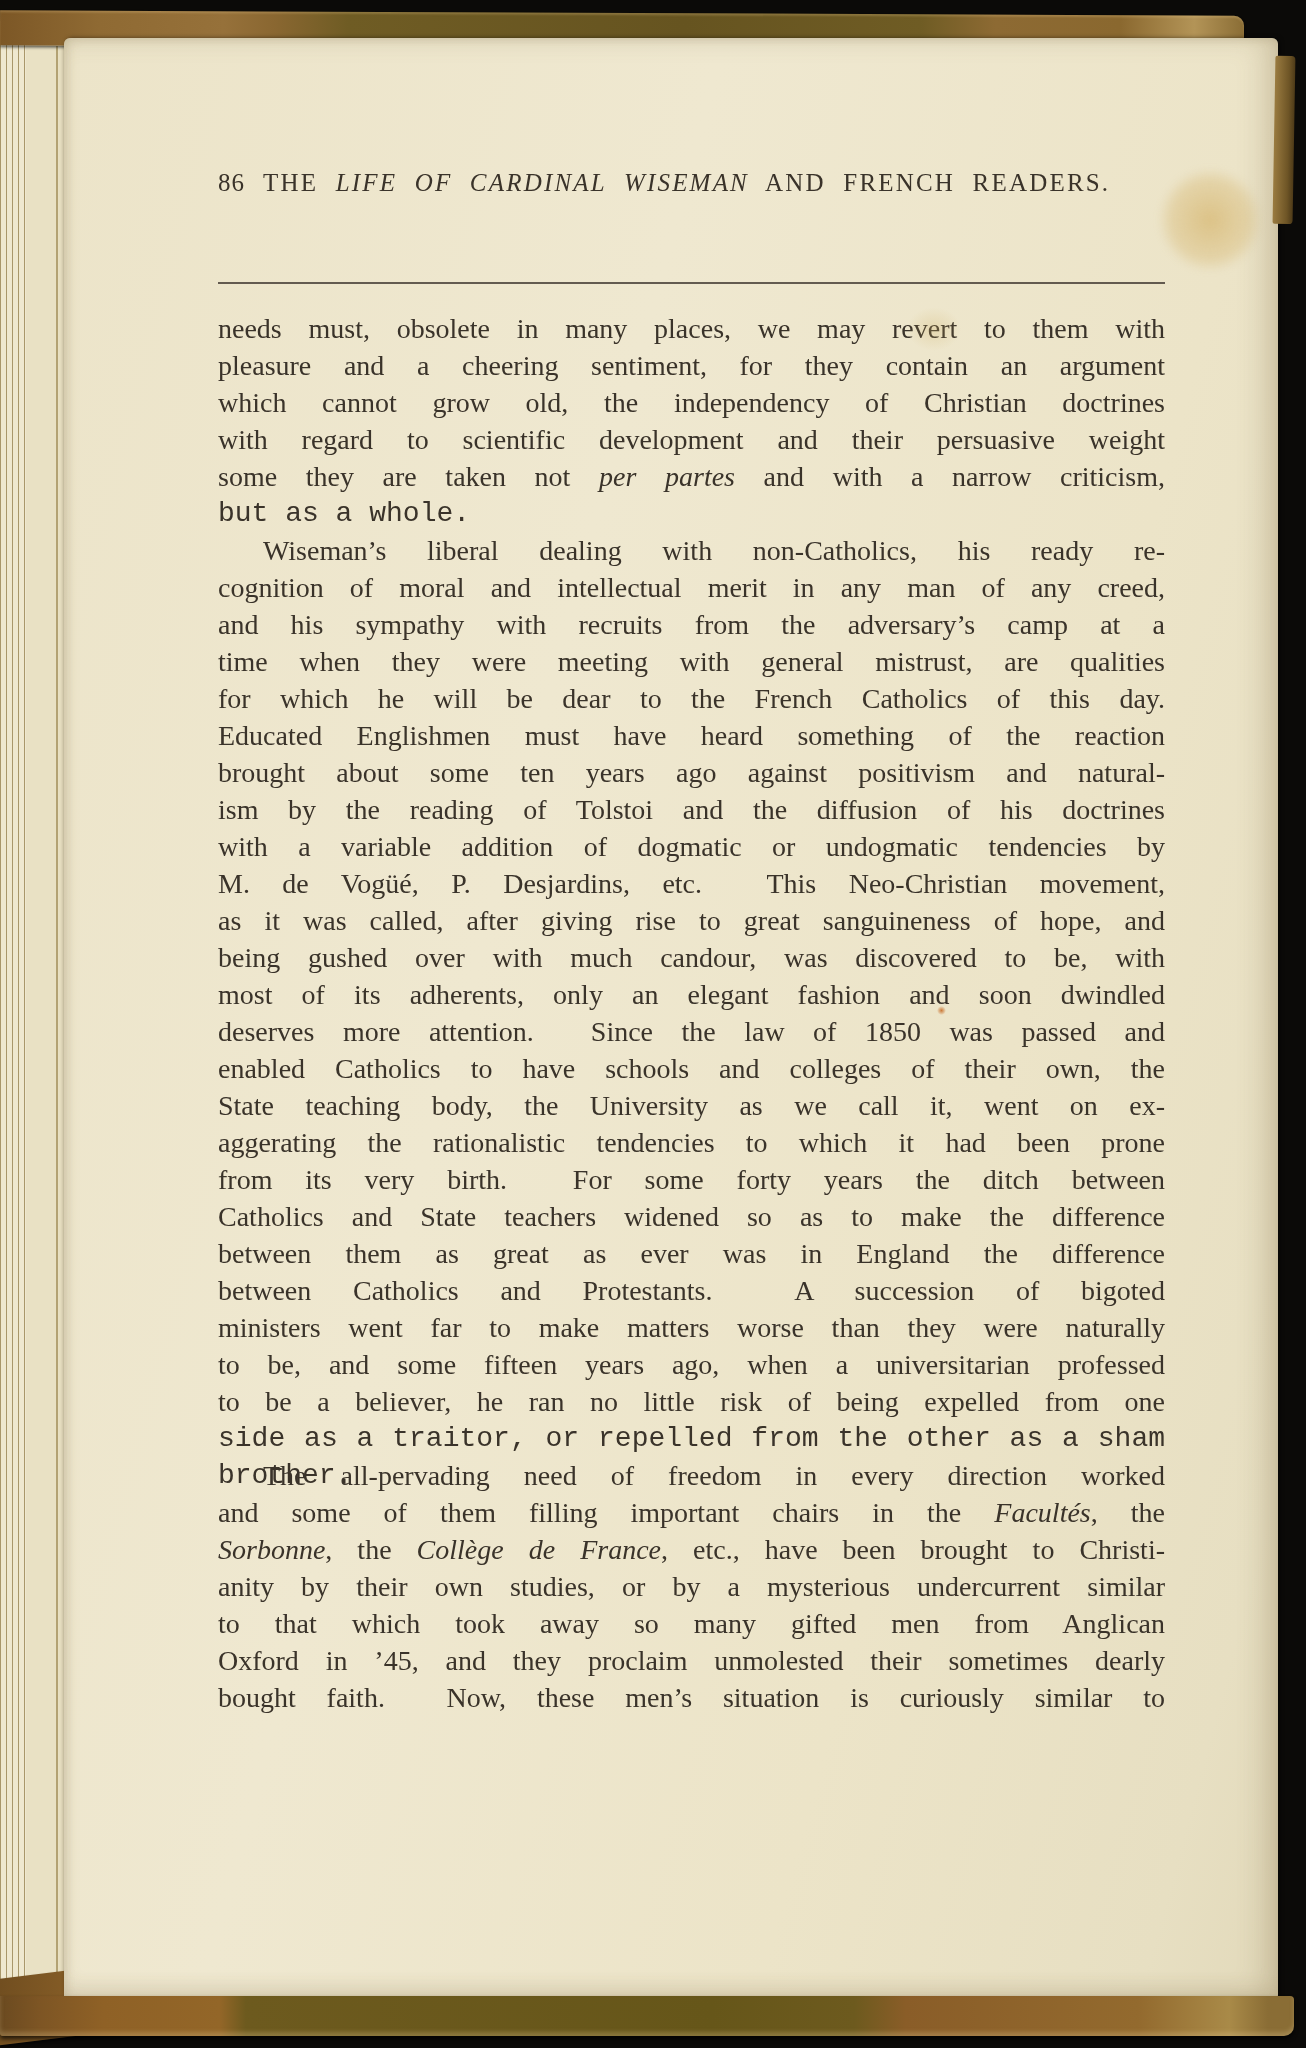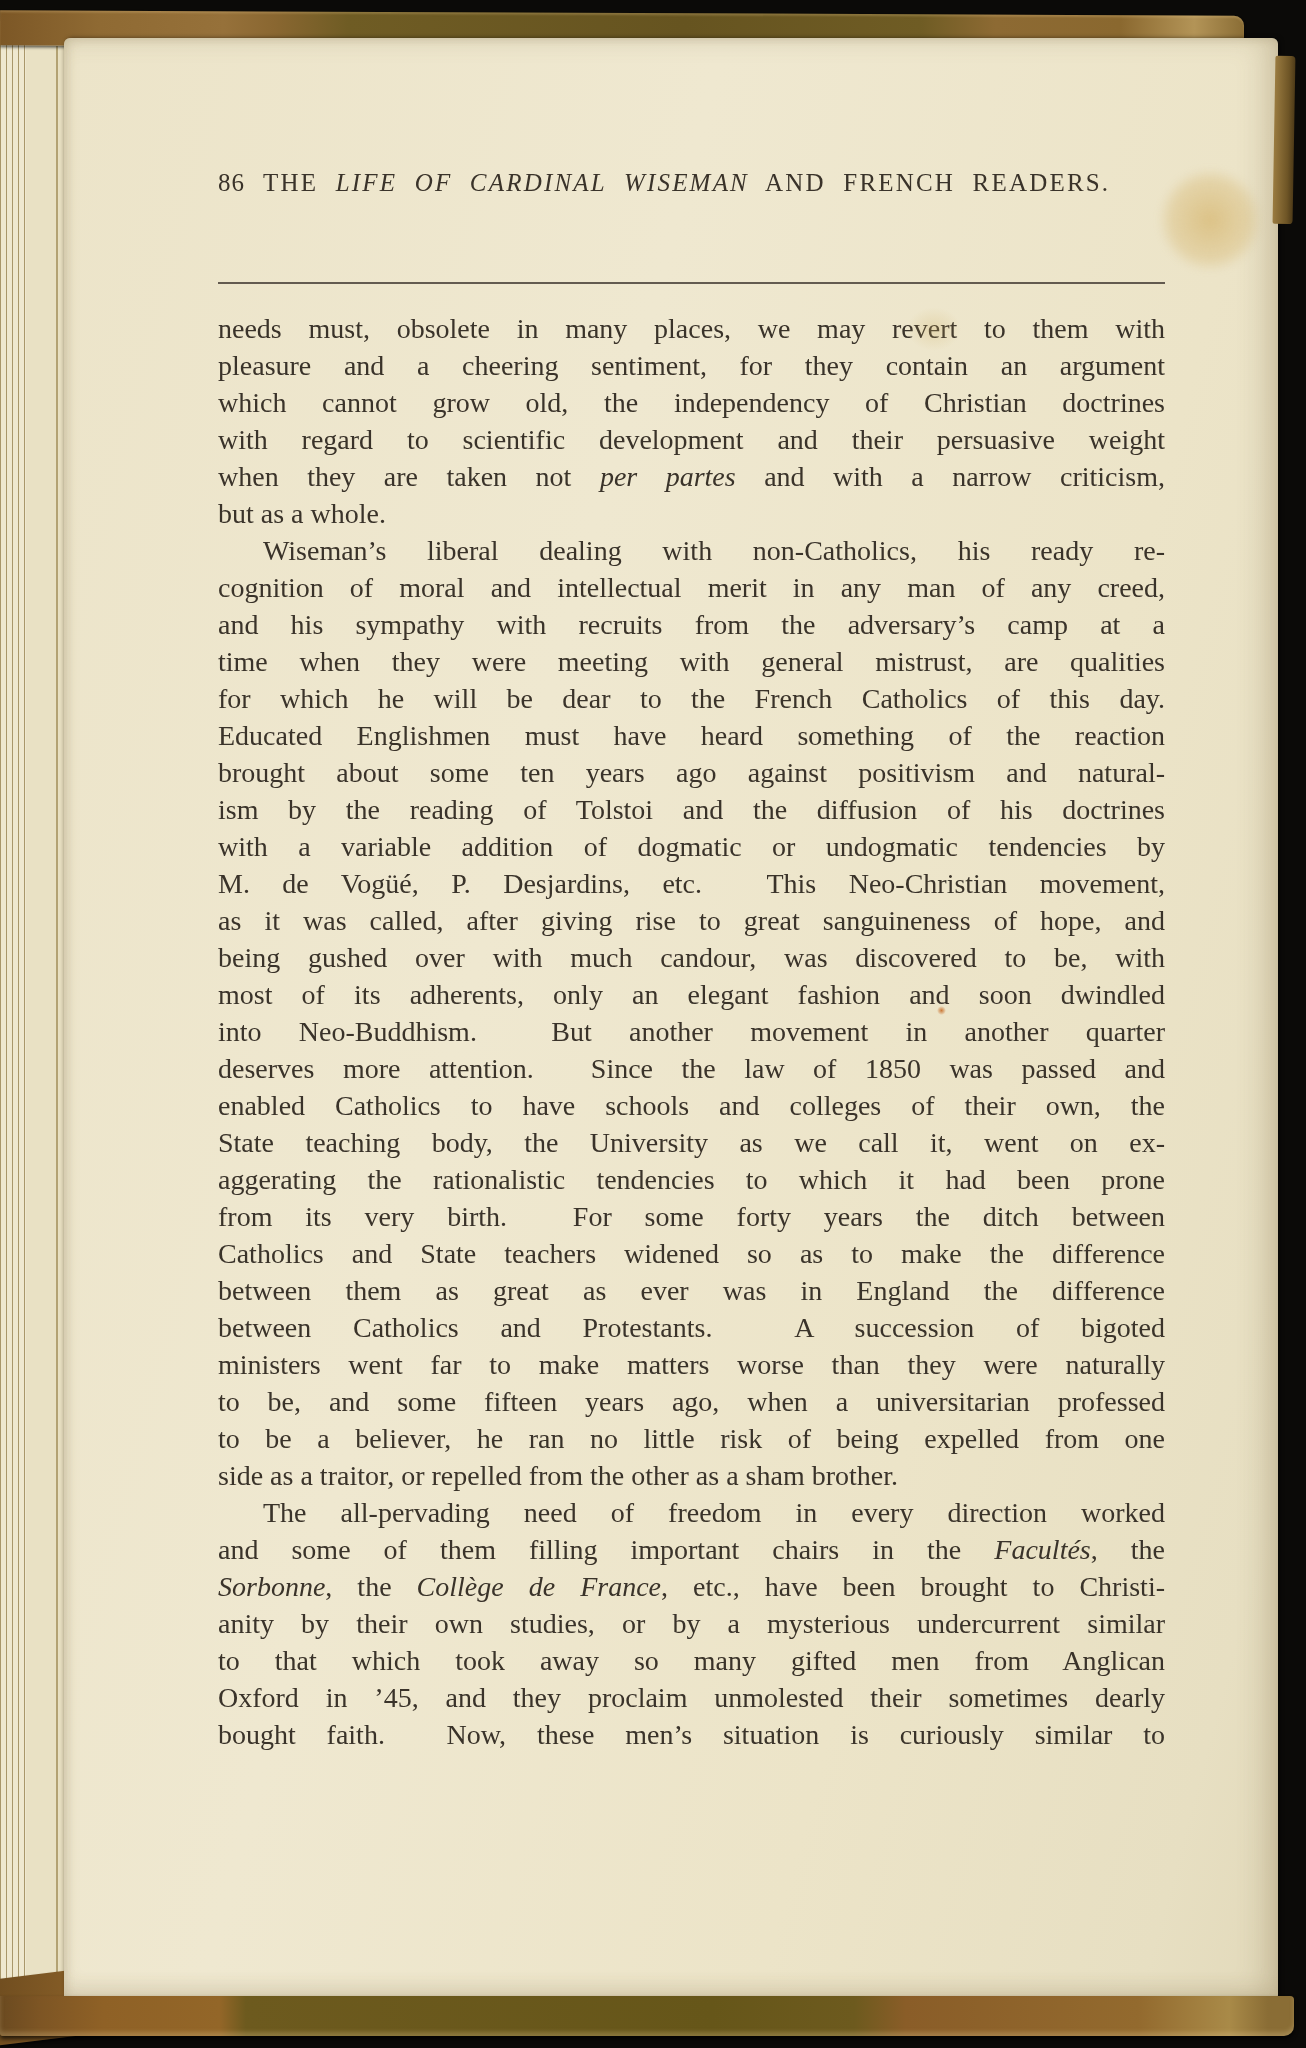--- a/index.html
+++ b/index.html
@@ -89,21 +89,21 @@
     background:#4a423a;opacity:.85;
   }
   .page-body{
     position:absolute;left:154px;top:272px;width:947px;
     font-size:28px;color:#3a332a;
   }
   .text-line{
     line-height:37px;height:37px;white-space:pre-wrap;
     text-align:justify;text-align-last:justify;
   }
-  .text-line.no-just{text-align-last:auto;}
+  .text-line.no-just{text-align-last:auto;font-family:Liberation Mono, monospace;}
   .text-line.indent{text-indent:45px;}
   .it{font-style:italic;}
 </style>
 </head>
 <body>
 
 <div class="page-stack"></div>
 <div class="cover-top"></div>
 <div class="cover-bottom-corner"></div>
 
@@ -111,38 +111,37 @@
   <div class="page-header">
     <span class="page-number">86</span><span>THE </span><span class="rt-italic">LIFE OF CARDINAL WISEMAN</span><span> AND FRENCH READERS.</span>
   </div>
   <div class="header-rule"></div>
   <div class="page-body">
       <div>
         <div class="text-line"><span>needs must, obsolete in many places, we may revert to them with</span></div>
         <div class="text-line"><span>pleasure and a cheering sentiment, for they contain an argument</span></div>
         <div class="text-line"><span>which cannot grow old, the independency of Christian doctrines</span></div>
         <div class="text-line"><span>with regard to scientific development and their persuasive weight</span></div>
-        <div class="text-line"><span>when they are taken not </span><span class="it">per partes</span><span> and with a narrow criticism,</span></div>
+        <div class="text-line"><span>some they are taken not </span><span class="it">per partes</span><span> and with a narrow criticism,</span></div>
         <div class="text-line no-just"><span>but as a whole.</span></div>
       </div>
       <div>
         <div class="text-line indent"><span>Wiseman’s liberal dealing with non-Catholics, his ready re-</span></div>
         <div class="text-line"><span>cognition of moral and intellectual merit in any man of any creed,</span></div>
         <div class="text-line"><span>and his sympathy with recruits from the adversary’s camp at a</span></div>
         <div class="text-line"><span>time when they were meeting with general mistrust, are qualities</span></div>
         <div class="text-line"><span>for which he will be dear to the French Catholics of this day.</span></div>
         <div class="text-line"><span>Educated Englishmen must have heard something of the reaction</span></div>
         <div class="text-line"><span>brought about some ten years ago against positivism and natural-</span></div>
         <div class="text-line"><span>ism by the reading of Tolstoi and the diffusion of his doctrines</span></div>
         <div class="text-line"><span>with a variable addition of dogmatic or undogmatic tendencies by</span></div>
         <div class="text-line"><span>M. de Vogüé, P. Desjardins, etc.  This Neo-Christian movement,</span></div>
         <div class="text-line"><span>as it was called, after giving rise to great sanguineness of hope, and</span></div>
         <div class="text-line"><span>being gushed over with much candour, was discovered to be, with</span></div>
         <div class="text-line"><span>most of its adherents, only an elegant fashion and soon dwindled</span></div>
-        <div class="text-line"><span>into Neo-Buddhism.  But another movement in another quarter</span></div>
         <div class="text-line"><span>deserves more attention.  Since the law of 1850 was passed and</span></div>
         <div class="text-line"><span>enabled Catholics to have schools and colleges of their own, the</span></div>
         <div class="text-line"><span>State teaching body, the University as we call it, went on ex-</span></div>
         <div class="text-line"><span>aggerating the rationalistic tendencies to which it had been prone</span></div>
         <div class="text-line"><span>from its very birth.  For some forty years the ditch between</span></div>
         <div class="text-line"><span>Catholics and State teachers widened so as to make the difference</span></div>
         <div class="text-line"><span>between them as great as ever was in England the difference</span></div>
         <div class="text-line"><span>between Catholics and Protestants.  A succession of bigoted</span></div>
         <div class="text-line"><span>ministers went far to make matters worse than they were naturally</span></div>
         <div class="text-line"><span>to be, and some fifteen years ago, when a universitarian professed</span></div>

